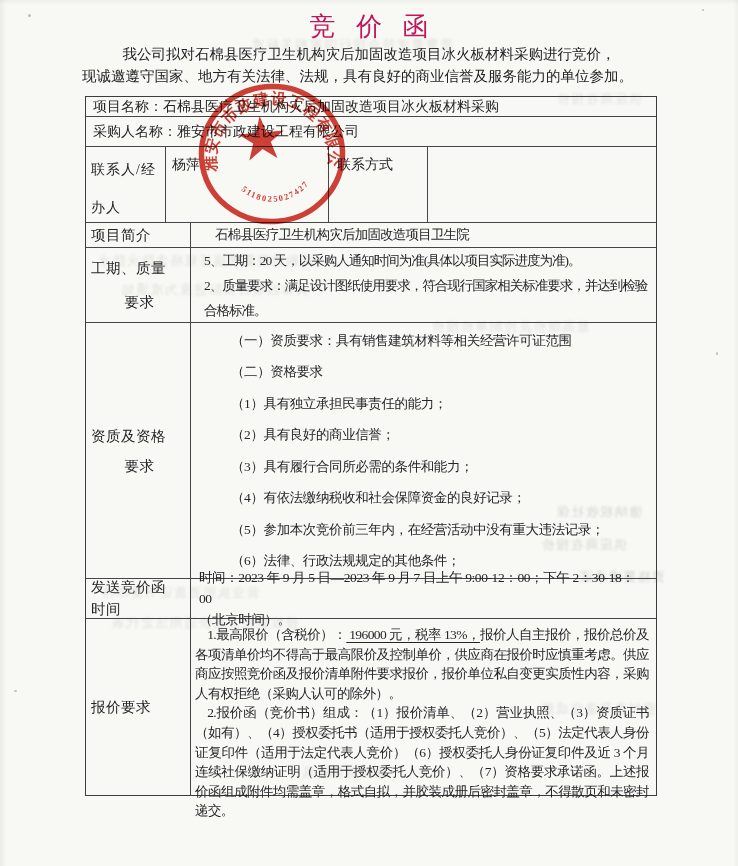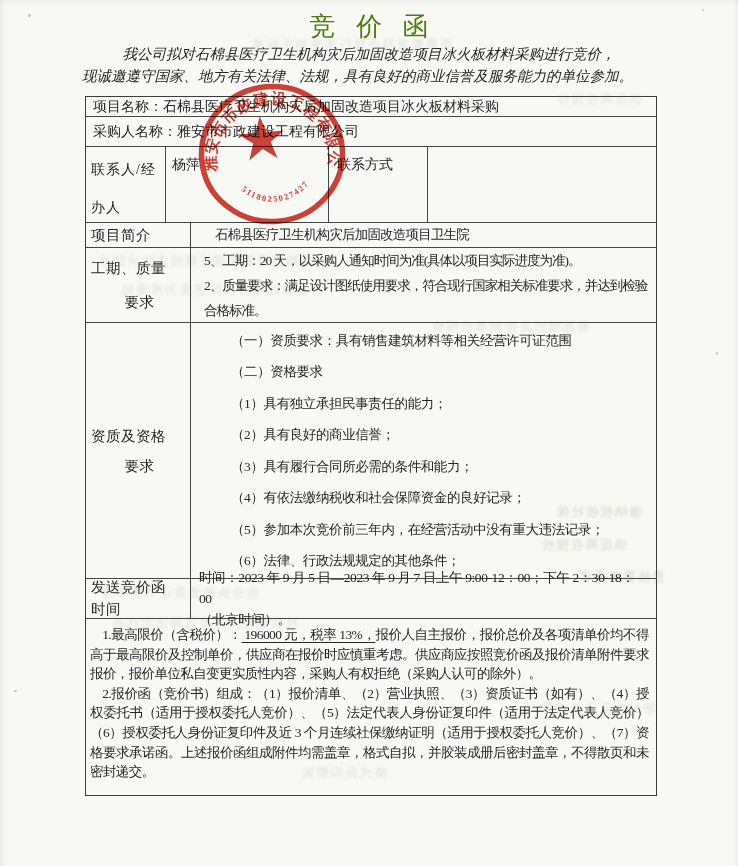--- a/index.html
+++ b/index.html
@@ -11,24 +11,24 @@
   }
   
   .scan-edge{position:absolute;inset:0;pointer-events:none;
     background:
       linear-gradient(90deg,rgba(120,120,115,.10),rgba(0,0,0,0) 6px),
       linear-gradient(180deg,rgba(120,120,115,.08),rgba(0,0,0,0) 5px),
       linear-gradient(270deg,rgba(120,120,115,.07),rgba(0,0,0,0) 5px);}
   .speck{position:absolute;background:#8f8f8a;border-radius:50%;opacity:.55;}
 
   .title{position:absolute;top:9px;left:0;width:100%;text-align:center;
-    font-size:26px;letter-spacing:7px;text-indent:7px;color:#4d7c0f;}
+    font-size:26px;letter-spacing:7px;text-indent:7px;color:#be185d;}
   .intro{position:absolute;top:44px;left:82px;width:558px;
     font-size:14.5px;line-height:21.5px;white-space:pre-line;
-    text-indent:2.8em;color:#242428;font-style:italic;}
+    text-indent:2.8em;color:#242428;}
 
   .doc-table{position:absolute;top:96px;left:85px;width:572px;
     border:1.5px solid #3d3d41;box-sizing:border-box;}
   .t-row{display:flex;border-bottom:1px solid #45454a;box-sizing:border-box;}
   .t-row:last-child{border-bottom:none;}
   .cell{box-sizing:border-box;}
   .full-cell{flex:1;display:flex;align-items:center;padding-left:7px;
     font-size:14px;letter-spacing:0;}
   .label-cell{flex:0 0 105px;width:105px;border-right:1px solid #45454a;
     font-size:14.5px;letter-spacing:.5px;line-height:30px;
@@ -151,20 +151,21 @@
   <div class="t-row r8">
     <div class="cell label-cell">
       <span>发送竞价函</span>
       <span>时间</span>
     </div>
     <div class="cell content-cell pre">时间：2023 年 9 月 5 日—2023 年 9 月 7 日上午 9:00-12：00；下午 2：30-18：00
 （北京时间）。</div>
   </div>
 
   <div class="t-row r9">
+    <div class="cell label-cell">报价要求</div>
     <div class="cell content-cell">
       <p><span>1.最高限价（含税价）：</span><span class="uline"> 196000 元，税率 13%，</span><span>报价人自主报价，报价总价及各项清单价均不得高于最高限价及控制单价，供应商在报价时应慎重考虑。供应商应按照竞价函及报价清单附件要求报价，报价单位私自变更实质性内容，采购人有权拒绝（采购人认可的除外）。</span></p>
       <p>2.报价函（竞价书）组成：（1）报价清单、（2）营业执照、（3）资质证书（如有）、（4）授权委托书（适用于授权委托人竞价）、（5）法定代表人身份证复印件（适用于法定代表人竞价）（6）授权委托人身份证复印件及近 3 个月连续社保缴纳证明（适用于授权委托人竞价）、（7）资格要求承诺函。上述报价函组成附件均需盖章，格式自拟，并胶装成册后密封盖章，不得散页和未密封递交。</p>
     </div>
   </div>
 
 </div>
 
 <svg class="stamp" viewBox="0 0 150 144">
   <defs>

